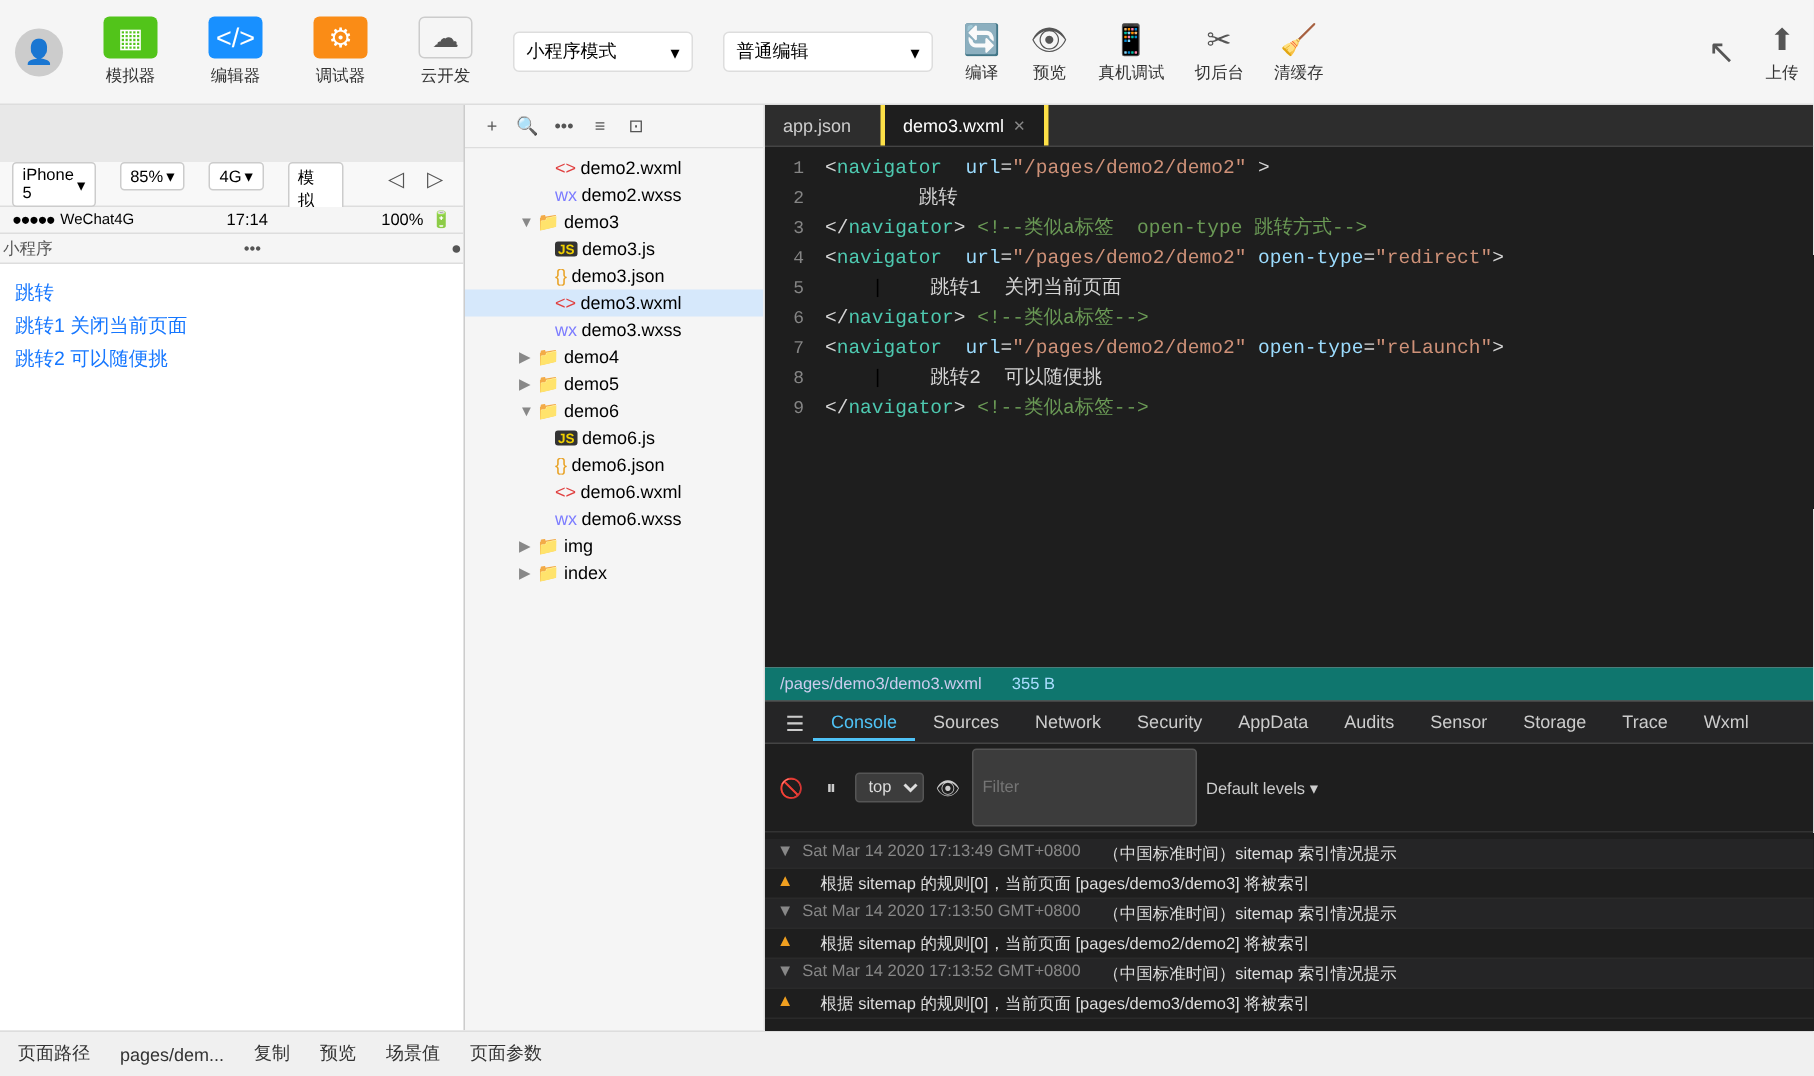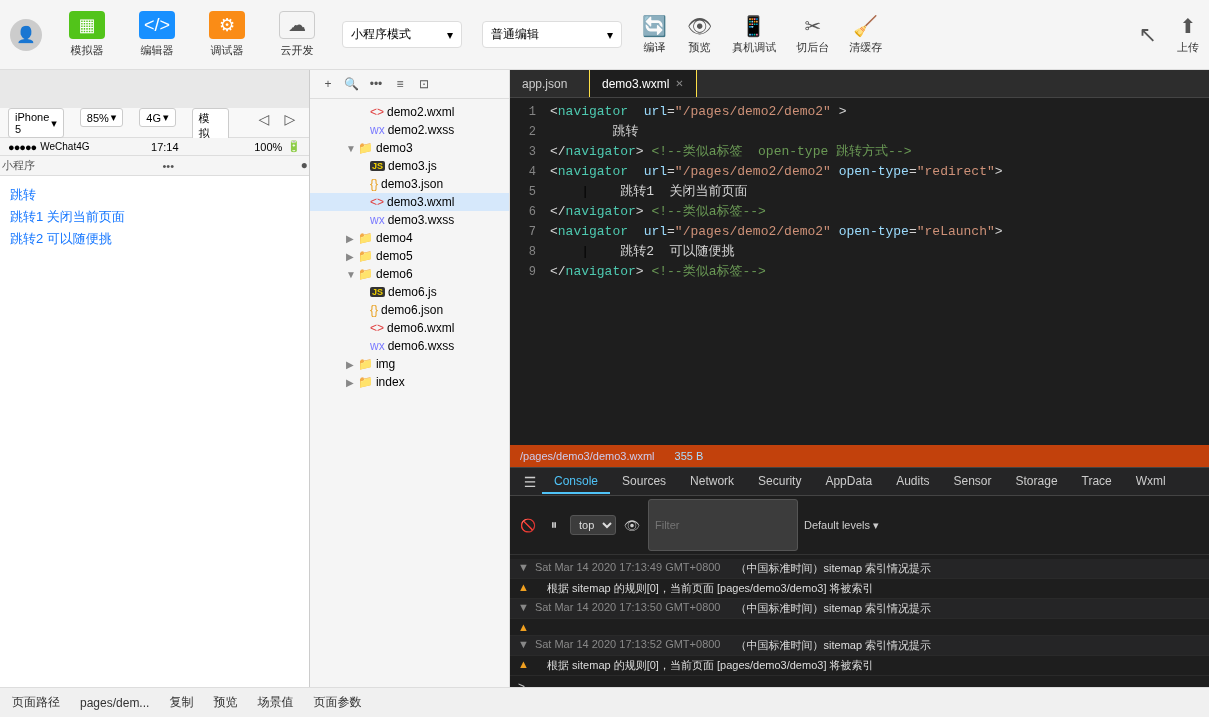--- a/index.html
+++ b/index.html
@@ -91,21 +91,21 @@
     .tree-item {
       display: flex; align-items: center; padding: 2px 0; cursor: pointer; font-size: 12px;
       white-space: nowrap;
     }
     .tree-item.selected { background: #d6e8fb; }
     .editor-tabs {
       display: flex; background: #2d2d2d; border-bottom: 1px solid #444; height: 28px;
     }
     .editor-tab {
       display: flex; align-items: center; padding: 0 12px; gap: 6px; cursor: pointer;
-      font-size: 12px; color: #ccc; border-right: 1px solid #fde047; min-width: 80px;
+      font-size: 12px; color: #ccc; border-right: 3px solid #fde047; min-width: 80px;
     }
     .editor-tab.active { background: #1e1e1e; color: white; }
     .editor-tab .close-btn { color: #888; font-size: 10px; cursor: pointer; }
 
     .code-editor {
       flex: 1; overflow: auto; background: #1e1e1e; padding: 4px 0;
       font-family: 'Consolas', 'Courier New', monospace; font-size: 13px;
     }
     .code-line {
       display: flex; min-height: 20px; line-height: 20px;
@@ -119,21 +119,21 @@
     
     .c-tag { color: #4ec9b0; }
     .c-attr { color: #9cdcfe; }
     .c-val { color: #ce9178; }
     .c-comment { color: #6a9955; }
     .c-text { color: #d4d4d4; }
     .c-op { color: #d4d4d4; }
     .c-punct { color: #d4d4d4; }
 
     .editor-status {
-      height: 22px; background: #c2410c; display: flex; align-items: center;
+      height: 22px; background: #0f766e; display: flex; align-items: center;
       padding: 0 10px; font-size: 11px; color: white; gap: 20px;
     }
     .editor-status .path { color: #cce; }
     .editor-status .size { color: #adf; }
 
     
     .bottom-panel {
       height: 220px; border-top: 1px solid #444; background: #1e1e1e; display: flex; flex-direction: column;
     }
     .devtools-tabs {
@@ -512,21 +512,21 @@
             <div class="devtools-toolbar-btn">👁</div>
             <input type="text" placeholder="Filter" style="background: rgb(60, 60, 60); border: 1px solid rgb(85, 85, 85); color: rgb(221, 221, 221); padding: 19px 6px; font-size: 11px; border-radius: 3px; width: 150px; outline: none;">
             <div style="color:#ccc;font-size:11px;cursor:pointer;">Default levels ▾</div>
           </div>
 
           <div class="devtools-content scrollbar-thin" id="devtools-content-container">
 
           <div class="log-entry expand"><span style="color:#888;min-width:10px;">▼</span><span style="color:#888;">Sat Mar 14 2020 17:13:49 GMT+0800</span>&nbsp;<span style="color:#ddd;">（中国标准时间）sitemap 索引情况提示</span></div>
               <div class="log-entry"><span style="color:#f0a020;min-width:14px;">▲</span>&nbsp;<span style="color:#ddd;">根据 sitemap 的规则[0]，当前页面 [pages/demo3/demo3] 将被索引</span></div>
               <div class="log-entry expand"><span style="color:#888;min-width:10px;">▼</span><span style="color:#888;">Sat Mar 14 2020 17:13:50 GMT+0800</span>&nbsp;<span style="color:#ddd;">（中国标准时间）sitemap 索引情况提示</span></div>
-              <div class="log-entry"><span style="color:#f0a020;min-width:14px;">▲</span>&nbsp;</div>
+              <div class="log-entry"><span style="color:#f0a020;min-width:14px;">▲</span>&nbsp;<span style="color:#ddd;">根据 sitemap 的规则[0]，当前页面 [pages/demo2/demo2] 将被索引</span></div>
               <div class="log-entry expand"><span style="color:#888;min-width:10px;">▼</span><span style="color:#888;">Sat Mar 14 2020 17:13:52 GMT+0800</span>&nbsp;<span style="color:#ddd;">（中国标准时间）sitemap 索引情况提示</span></div>
               <div class="log-entry"><span style="color:#f0a020;min-width:14px;">▲</span>&nbsp;<span style="color:#ddd;">根据 sitemap 的规则[0]，当前页面 [pages/demo3/demo3] 将被索引</span></div>
               <div style="padding: 4px 8px; color: rgb(204, 204, 204); font-size: 12px;">&gt;</div>
             </div>
         </div>
 
       </div>
     </div>
   </div>
 

